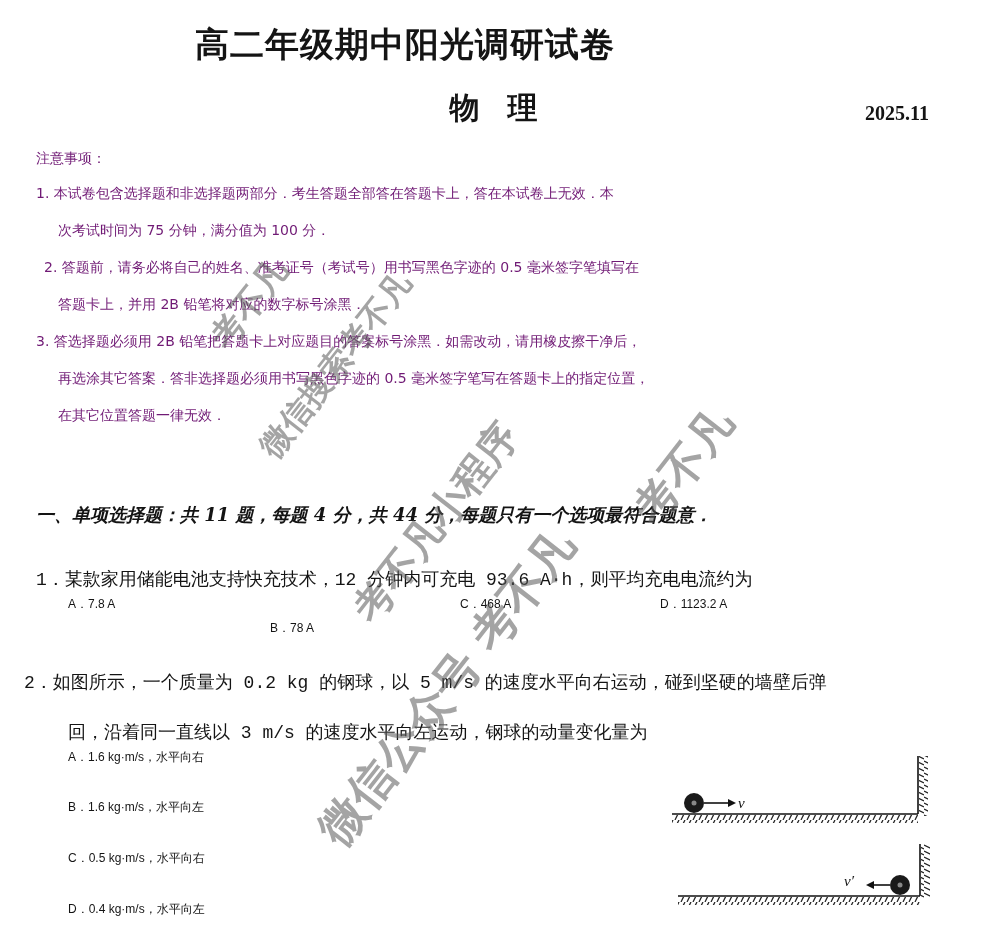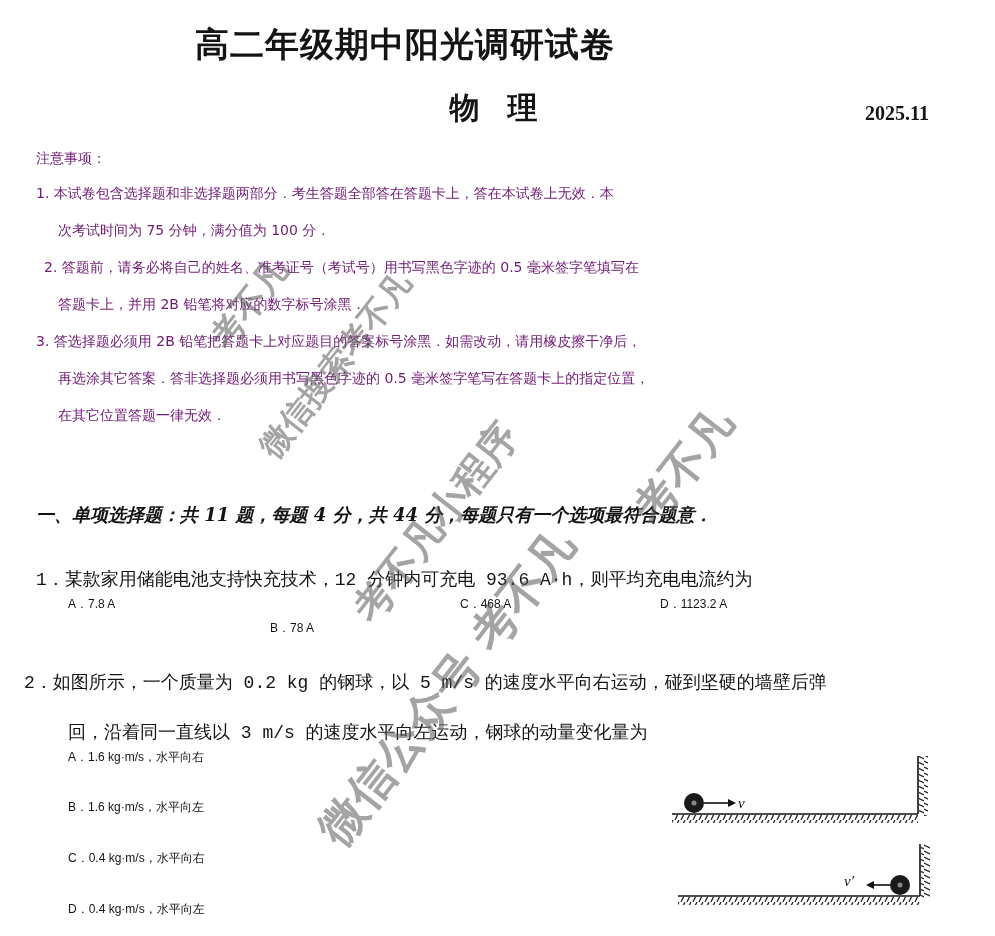--- a/index.html
+++ b/index.html
@@ -40,21 +40,21 @@
 <div class="abs q" style="left:36px; top:543px;">1．某款家用储能电池支持快充技术，12 分钟内可充电 93.6 A·h，则平均充电电流约为</div>
 <div class="abs opt" style="left:68px; top:596px;">A．7.8 A</div>
 <div class="abs opt" style="left:270px; top:592px;margin-top:28px;">B．78 A</div>
 <div class="abs opt" style="left:460px; top:596px;">C．468 A</div>
 <div class="abs opt" style="left:660px; top:596px;">D．1123.2 A</div>
 
 <div class="abs q" style="left:24px; top:646px;">2．如图所示，一个质量为 0.2 kg 的钢球，以 5 m/s 的速度水平向右运动，碰到坚硬的墙壁后弹</div>
 <div class="abs q" style="left:68px; top:696px;">回，沿着同一直线以 3 m/s 的速度水平向左运动，钢球的动量变化量为</div>
 <div class="abs opt" style="left:68px; top:749px;text-align:center;">A．1.6 kg·m/s，水平向右</div>
 <div class="abs opt" style="left:68px; top:799px;">B．1.6 kg·m/s，水平向左</div>
-<div class="abs opt" style="left:68px; top:850px;">C．0.4 kg·m/s，水平向右</div>
+<div class="abs opt" style="left:68px; top:850px;">C．0.5 kg·m/s，水平向右</div>
 <div class="abs opt" style="left:68px; top:901px;text-align:center;">D．0.4 kg·m/s，水平向左</div>
 
 <svg class="fig" style="left:668px; top:748px;" width="270" height="82" viewBox="0 0 270 82">
   <defs>
     <pattern id="hatch" width="6" height="8" patternUnits="userSpaceOnUse">
       <line x1="5" y1="0" x2="1" y2="8" stroke="#222" stroke-width="1.3"></line>
     </pattern>
     <pattern id="hatchv" width="8" height="6" patternUnits="userSpaceOnUse">
       <line x1="0" y1="1" x2="8" y2="5" stroke="#222" stroke-width="1.3"></line>
     </pattern>

